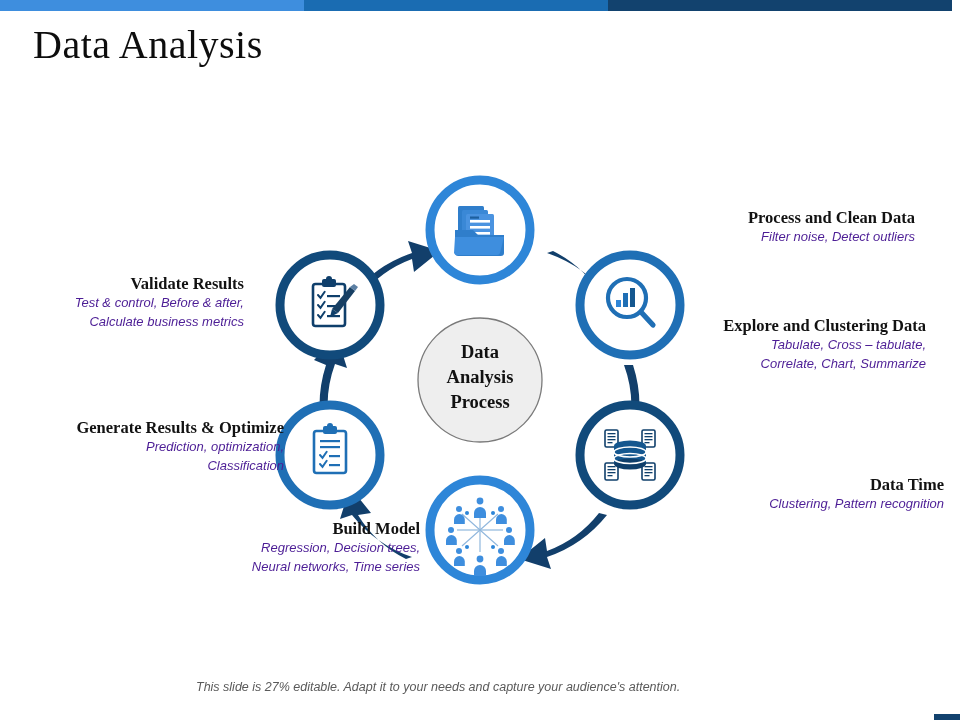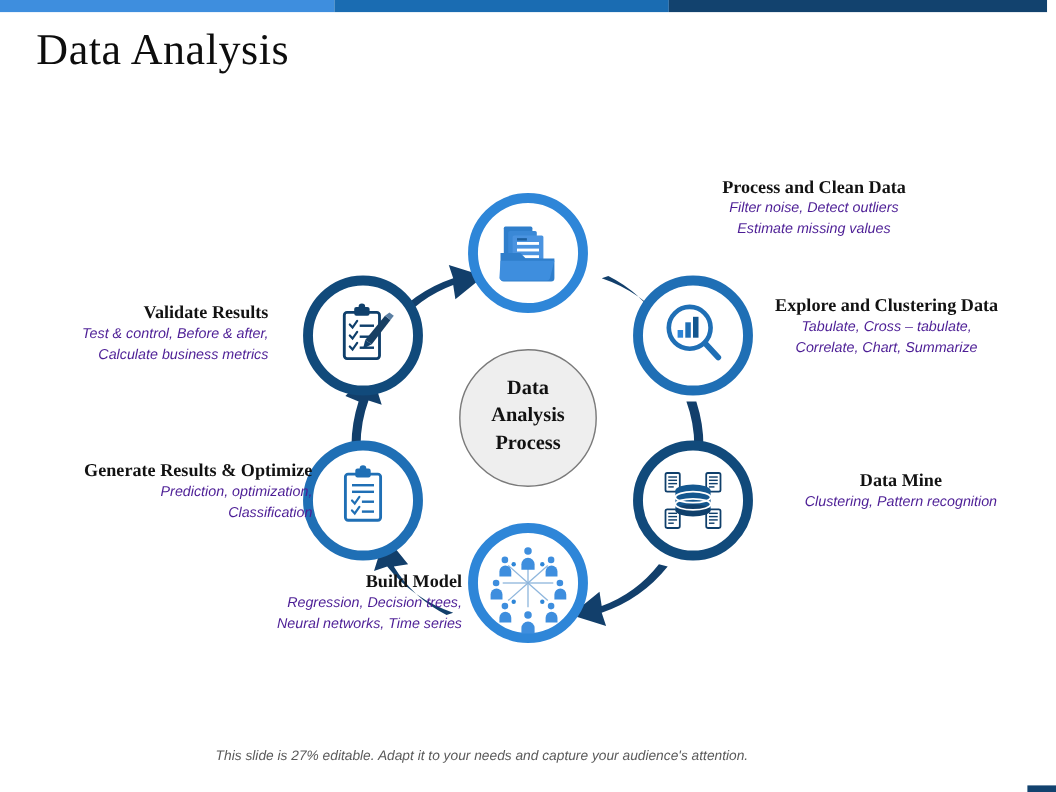--- a/index.html
+++ b/index.html
@@ -38,21 +38,21 @@
     font-family:"Liberation Serif", serif;
     font-weight:bold; font-size:16.5px; color:#121212;
     line-height:19px;
   }
   .label .desc {
     font-family:"Liberation Sans", sans-serif;
     font-style:italic; font-size:13px; color:#4c1d95;
     line-height:17.5px; margin-top:1px;
   }
   .align-right { text-align:right; }
-  .align-left  { text-align:center; }
+  .align-left  { text-align:right;margin-top:48px; }
 
   #lbl-process  { left:565px; top:160px; width:350px; }
   #lbl-explore  { left:686px; top:268px; width:240px; }
   #lbl-mine     { left:694px; top:427px; width:250px; }
   #lbl-validate { right:716px; top:274px; width:260px; }
   #lbl-generate { right:676px; top:418px; width:270px; }
   #lbl-build    { left:164px; top:519px; width:256px; text-align:right; }
 
   
   #footer {
@@ -278,31 +278,30 @@
       </g>
     </g>
   </g>
 
 </svg>
 </div>
 
 <div class="label align-left" id="lbl-process">
   <div class="head">Process and Clean Data</div>
   <div class="desc">Filter noise, Detect outliers</div>
-  <div class="desc">Estimate missing values</div>
 </div>
 
 <div class="label align-left" id="lbl-explore">
   <div class="head">Explore and Clustering Data</div>
   <div class="desc">Tabulate,  Cross – tabulate,</div>
   <div class="desc">Correlate,  Chart,  Summarize</div>
 </div>
 
 <div class="label align-left" id="lbl-mine">
-  <div class="head">Data Mine</div>
+  <div class="head">Data Time</div>
   <div class="desc">Clustering, Pattern recognition</div>
 </div>
 
 <div class="label" id="lbl-build">
   <div class="head">Build Model</div>
   <div class="desc">Regression, Decision trees,</div>
   <div class="desc">Neural networks,  Time series</div>
 </div>
 
 <div class="label align-right" id="lbl-generate">

